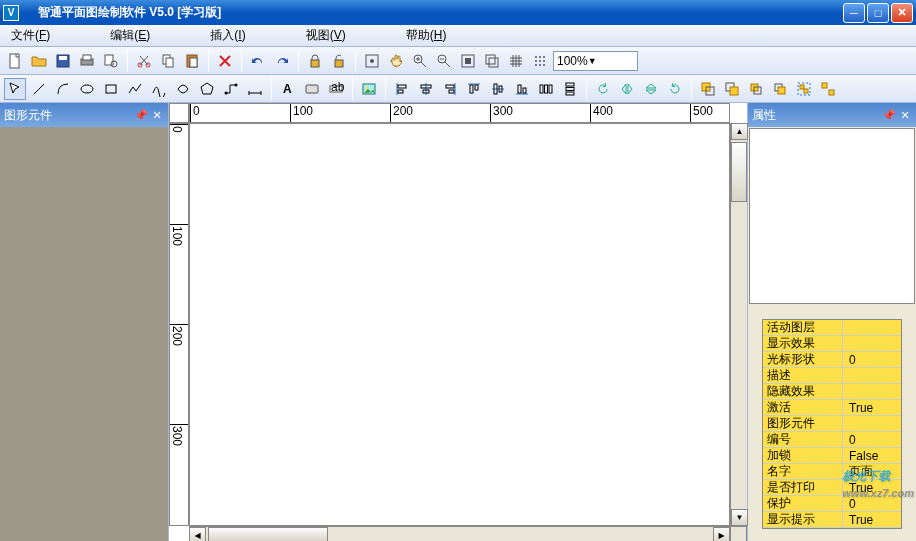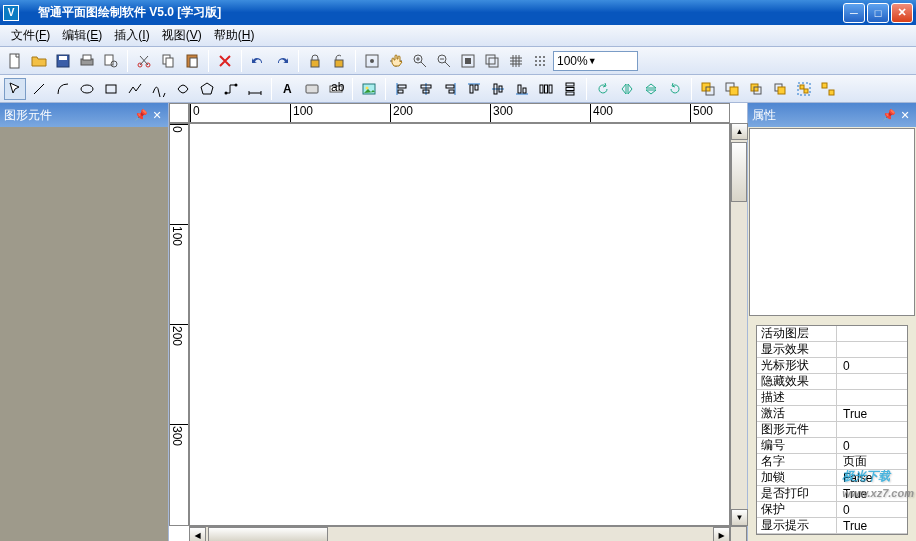--- a/index.html
+++ b/index.html
@@ -6,21 +6,21 @@
 body { width: 916px; height: 541px; background: #ece9d8; overflow: hidden; }
 
 .titlebar { height: 25px; background: linear-gradient(to bottom, #3c8cde 0%, #0856bd 50%, #0856bd 100%); display: flex; align-items: center; padding: 0 3px; color: #fff; }
 .titlebar .app-icon { width: 16px; height: 16px; background: #0b7bc3; border: 1px solid #fff; margin-right: 5px; display:flex; align-items:center; justify-content:center; font-size:10px; font-weight:bold;}
 .titlebar .title { font-weight: bold; flex: 1; margin-left: 14px; }
 .winbtns { display: flex; gap: 2px; }
 .winbtn { width: 22px; height: 20px; border: 1px solid #fff; border-radius: 3px; display: flex; align-items: center; justify-content: center; color: #fff; font-weight: bold; font-size: 11px; cursor: pointer; }
 .winbtn.min, .winbtn.max { background: linear-gradient(to bottom, #5ea3ef, #2262c4); }
 .winbtn.close { background: linear-gradient(to bottom, #f08d7a, #d9401a); }
 
-.menubar { height: 22px; background: linear-gradient(to bottom, #f4f7fc 0%, #dce6f6 100%); border-bottom: 1px solid #a6b8d8; display: flex; align-items: center; padding-left: 5px; }
+.menubar { height: 22px; background: linear-gradient(to bottom, #f4f7fc 0%, #dce6f6 100%); border-bottom: 1px solid #a6b8d8; display: flex; align-items: center; padding-left: 5px; gap: 48px; }
 .menuitem { padding: 3px 6px; cursor: pointer; }
 .menuitem .u { text-decoration: underline; }
 
 .toolbar { height: 28px; background: linear-gradient(to bottom, #f4f7fc 0%, #dce6f6 100%); border-bottom: 1px solid #a6b8d8; display: flex; align-items: center; padding: 0 4px; gap: 2px; }
 .toolbar .sep { width: 1px; height: 22px; background: #a6b8d8; margin: 0 3px; border-right:1px solid #fff; }
 .tbtn { width: 22px; height: 22px; display: flex; align-items: center; justify-content: center; cursor: pointer; border: 1px solid transparent; }
 .tbtn svg { width: 16px; height: 16px; }
 .zoom-combo { width: 85px; height: 20px; border: 1px solid #7a9cc6; background: #fff; display:flex; align-items:center; padding: 0 3px; justify-content:flex-start; }
 .zoom-combo .arrow { font-size: 9px; color:#000; }
 
@@ -44,21 +44,21 @@
 .vscrollbar { width: 17px; background: #e8e4d8; border-left: 1px solid #888; display:flex; flex-direction:column; }
 .hscroll-row { height: 17px; display:flex; }
 .hscroll-spacer { width: 20px; }
 .hscrollbar { flex:1; background:#e8e4d8; border-top:1px solid #888; display:flex; }
 .sbarbtn { width:17px; height:17px; background: linear-gradient(to bottom,#fefefe,#d8d4c8); border:1px solid #888; display:flex; align-items:center; justify-content:center; font-size:8px; cursor:pointer;}
 .sbartrack {flex:1; background:#e8e4d8;}
 .sbarthumb { background: linear-gradient(to bottom,#fefefe,#d8d4c8); border:1px solid #888; }
 
 .right-panel { width: 169px; display:flex; flex-direction:column; border-left:1px solid #a6b8d8; }
 .right-top { flex:1; background:#fff; border:1px solid #888; margin:1px; }
-.prop-grid { height: 210px; background:#ffffff; border:1px solid #888; margin:8px; overflow-y:auto; overflow-x:hidden; }
+.prop-grid { height: 210px; background:#fde047; border:1px solid #888; margin:14px; overflow-y:auto; overflow-x:hidden; }
 .prop-row { display:flex; height:16px; border-bottom:1px solid #ccc; font-size:12px; align-items: center; }
 .prop-row .pname { width: 80px; padding-left:4px; border-right:1px solid #ccc; white-space:nowrap; overflow:hidden; }
 .prop-row .pval { flex:1; padding-left:6px; }
 
 .watermark { position:absolute; right:2px; bottom:42px; font-size:26px; font-weight:bold; font-style:italic; color:#2aa8d8; opacity:.85; text-shadow: 1px 1px 2px rgba(0,0,0,0.2); pointer-events:none; }
 .watermark .sub { font-size:11px; color:#888; display:block; text-align:right;}
 </style>
 </head>
 <body>
 
@@ -494,46 +494,46 @@
         </div>
         <div class="prop-row">
           <div class="pname">显示效果</div>
           <div class="pval"></div>
         </div>
         <div class="prop-row">
           <div class="pname">光标形状</div>
           <div class="pval">0</div>
         </div>
         <div class="prop-row">
+          <div class="pname">描述</div>
+          <div class="pval"></div>
+        </div>
+        <div class="prop-row">
           <div class="pname">隐藏效果</div>
           <div class="pval"></div>
         </div>
         <div class="prop-row">
-          <div class="pname">描述</div>
-          <div class="pval"></div>
-        </div>
-        <div class="prop-row">
           <div class="pname">激活</div>
           <div class="pval">True</div>
         </div>
         <div class="prop-row">
           <div class="pname">图形元件</div>
           <div class="pval"></div>
         </div>
         <div class="prop-row">
           <div class="pname">编号</div>
           <div class="pval">0</div>
         </div>
         <div class="prop-row">
+          <div class="pname">加锁</div>
+          <div class="pval">False</div>
+        </div>
+        <div class="prop-row">
           <div class="pname">名字</div>
           <div class="pval">页面</div>
-        </div>
-        <div class="prop-row">
-          <div class="pname">加锁</div>
-          <div class="pval">False</div>
         </div>
         <div class="prop-row">
           <div class="pname">是否打印</div>
           <div class="pval">True</div>
         </div>
         <div class="prop-row">
           <div class="pname">保护</div>
           <div class="pval">0</div>
         </div>
         <div class="prop-row">

